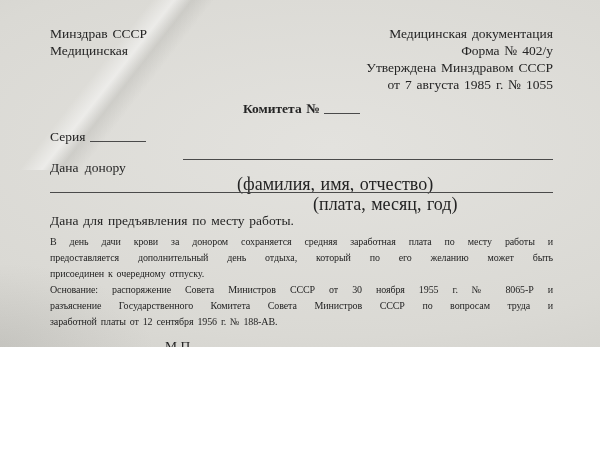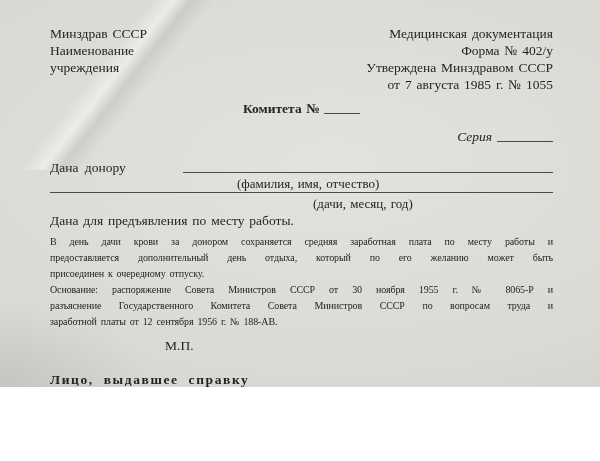--- a/index.html
+++ b/index.html
@@ -6,21 +6,21 @@
     --paper:#dad9d4;
     --paper-light:#e3e2de;
     --paper-dark:#c9c8c3;
     --ink:#242424;
     --line:#4a4a4a;
   }
   *{margin:0;padding:0;box-sizing:border-box;}
   html,body{width:600px;height:461px;overflow:hidden;}
   body{font-family:"Liberation Serif","DejaVu Serif",serif;color:var(--ink);}
   .page{
-    position:relative;width:600px;height:387px;overflow:hidden;
+    position:relative;width:600px;height:347px;overflow:hidden;
     background:
       radial-gradient(130% 100% at 55% 42%, var(--paper-light) 0%, var(--paper) 55%, var(--paper-dark) 100%);
   }
   .page::before{ 
     content:"";position:absolute;left:-30px;top:-20px;width:300px;height:190px;
     background:linear-gradient(128deg, transparent 44%, rgba(255,255,255,0.45) 49%, rgba(110,110,105,0.14) 53%, transparent 58%);
     pointer-events:none;
   }
   .page::after{ 
     content:"";position:absolute;left:0;bottom:0;width:220px;height:120px;
@@ -30,32 +30,32 @@
   .content{
     position:relative;z-index:1;
     padding:25px 47px 0 50px;
     font-size:13.5px;line-height:17px;word-spacing:1.5px;
   }
   .bold{font-weight:bold;}
   .header{display:flex;justify-content:space-between;align-items:flex-start;}
   .header-left .hline{line-height:17px;}
   .header-right{text-align:right;font-weight:normal;line-height:17px;}
   .title-row{margin-top:7px;text-align:center;}
-  .series-row{margin-top:11px;text-align:right;font-style:italic;}
+  .series-row{margin-top:11px;text-align:left;}
   .blank{
     display:inline-block;border-bottom:1px solid var(--line);
     height:12px;transform:translateY(1px);
   }
   .w36{width:36px;margin-left:4px;}
   .w56{width:56px;margin-left:5px;}
-  .field-row{display:flex;align-items:flex-end;gap:48px;}
+  .field-row{display:flex;align-items:flex-start;gap:48px;}
   .flabel{white-space:nowrap;margin-right:9px;word-spacing:3px;}
   .fill{flex:1;height:0;border-bottom:1px solid var(--line);margin-bottom:3px;}
   .mt-donor{margin-top:14px;}
-  .caption{font-size:13px;line-height:16px;word-spacing:1px;}
+  .caption{font-size:18px;line-height:16px;word-spacing:1px;}
   .cap1{margin-left:187px;}
   .cap2{margin-left:263px;}
   .purpose{}
   .para{margin-top:5px;}
   .para + .para{margin-top:0;}
   .jline{
     font-weight:normal;font-size:10px;line-height:16px;letter-spacing:-0.1px;
     text-align:justify;text-align-last:justify;
   }
   .jline-last{text-align-last:left;}
@@ -65,22 +65,21 @@
 </style>
 </head>
 <body>
 
 <div class="page">
   <div class="content">
 
     <div class="header">
       <div class="header-left">
         <div class="hline">Минздрав СССР</div>
-        <div class="hline">Наименование</div>
-        <div class="hline">учреждения</div>
+        <div class="hline">Медицинская</div>
       </div>
       <div class="header-right">
         <div class="hline">Медицинская документация</div>
         <div class="hline">Форма № 402/у</div>
         <div class="hline">Утверждена Минздравом СССР</div>
         <div class="hline">от 7 августа 1985 г. № 1055</div>
       </div>
     </div>
 
     <div class="title-row">
@@ -93,21 +92,21 @@
 
     <div class="field-row mt-donor">
       <span class="flabel">Дана донору</span>
       <span class="fill"></span>
     </div>
     <div class="caption cap1">(фамилия, имя, отчество)</div>
 
     <div class="field-row">
       <span class="fill"></span>
     </div>
-    <div class="caption cap2">(дачи, месяц, год)</div>
+    <div class="caption cap2">(плата, месяц, год)</div>
 
     <div class="purpose">Дана для предъявления по месту работы.</div>
 
     <div class="para">
       <div class="jline">В день дачи крови за донором сохраняется средняя заработная плата по месту работы и</div>
       <div class="jline">предоставляется дополнительный день отдыха, который по его желанию может быть</div>
       <div class="jline jline-last">присоединен к очередному отпуску.</div>
     </div>
 
     <div class="para">

